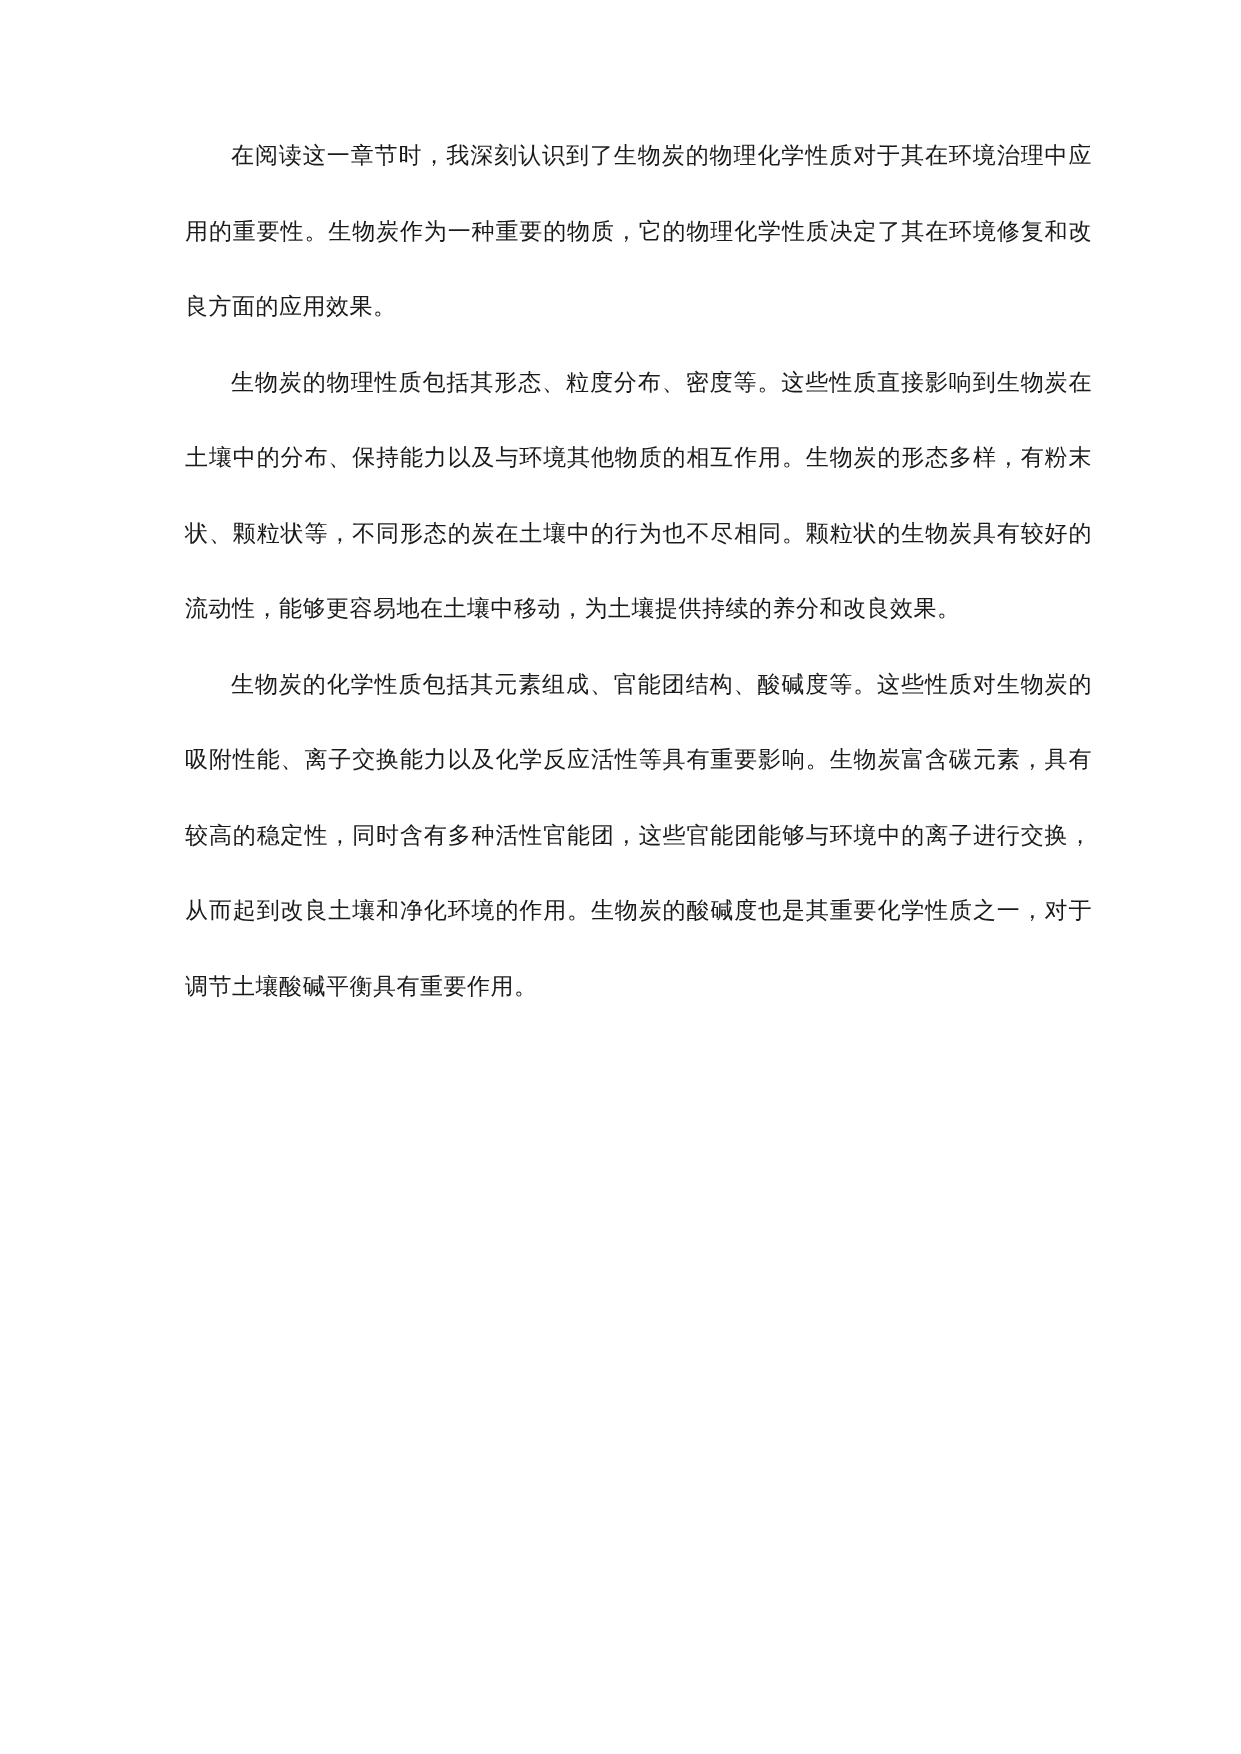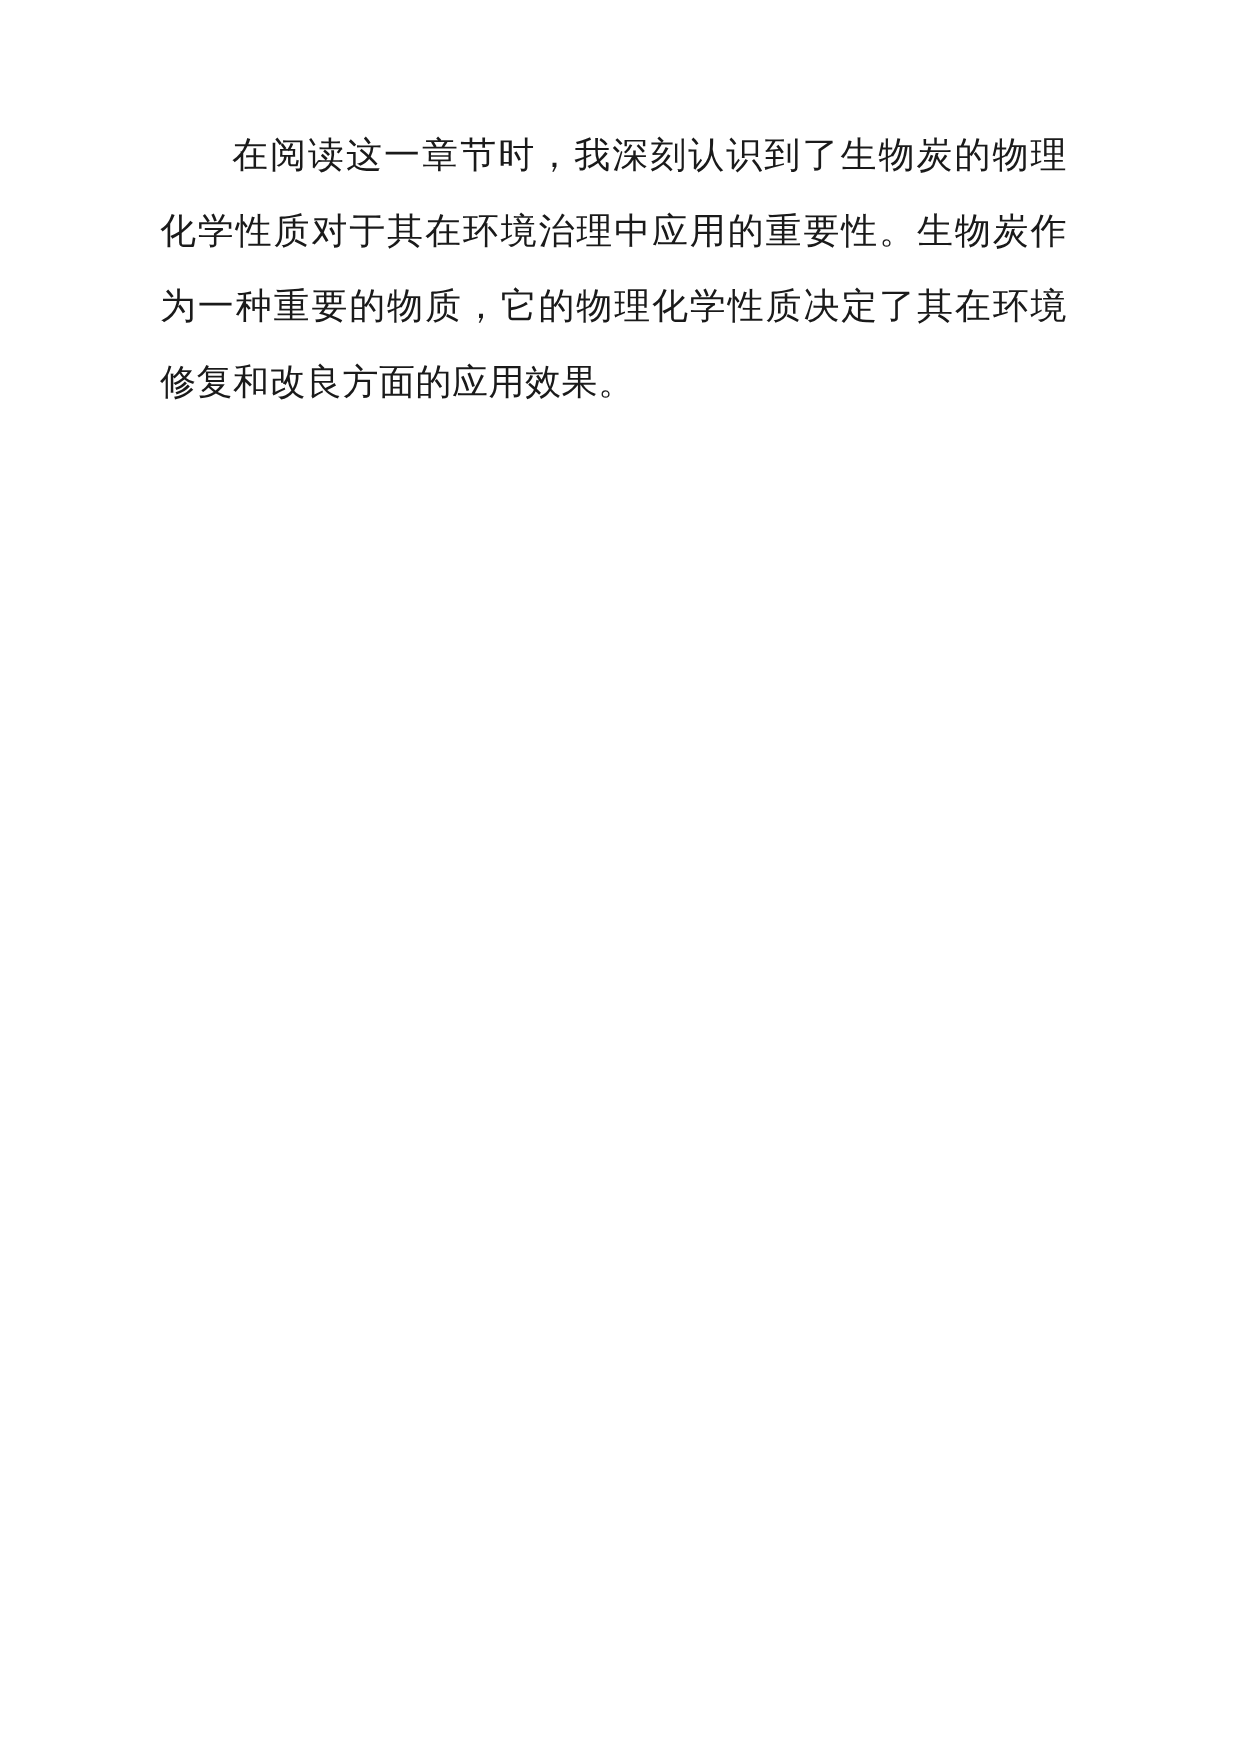--- a/index.html
+++ b/index.html
@@ -10,36 +10,38 @@
   .page {
     position: relative;
     width: 1241px;
     height: 1754px;
     background: #ffffff;
     overflow: hidden;
     font-family: "Liberation Serif", "DejaVu Serif", serif;
   }
   .doc-body {
     position: absolute;
-    left: 160px;
+    left: 185px;
     top: 118px;
     width: 907px;
     color: #1a1a1a;
-    font-size: 36px;
+    font-size: 23px;
     line-height: 75.5px;
     text-align: justify;
     text-justify: inter-character;
     letter-spacing: 0.5px;
   }
   .para {
     margin: 0;
     padding: 0;
     text-indent: 2em;
   }
 </style>
 </head>
 <body>
 
 <div class="page" style="background: rgb(255, 255, 255);">
   <div class="doc-body" style="color: rgb(26, 26, 26);">
     <p class="para">在阅读这一章节时，我深刻认识到了生物炭的物理化学性质对于其在环境治理中应用的重要性。生物炭作为一种重要的物质，它的物理化学性质决定了其在环境修复和改良方面的应用效果。</p>
+    <p class="para">生物炭的物理性质包括其形态、粒度分布、密度等。这些性质直接影响到生物炭在土壤中的分布、保持能力以及与环境其他物质的相互作用。生物炭的形态多样，有粉末状、颗粒状等，不同形态的炭在土壤中的行为也不尽相同。颗粒状的生物炭具有较好的流动性，能够更容易地在土壤中移动，为土壤提供持续的养分和改良效果。</p>
+    <p class="para">生物炭的化学性质包括其元素组成、官能团结构、酸碱度等。这些性质对生物炭的吸附性能、离子交换能力以及化学反应活性等具有重要影响。生物炭富含碳元素，具有较高的稳定性，同时含有多种活性官能团，这些官能团能够与环境中的离子进行交换，从而起到改良土壤和净化环境的作用。生物炭的酸碱度也是其重要化学性质之一，对于调节土壤酸碱平衡具有重要作用。</p>
   </div>
 </div>
 
 </body></html>

